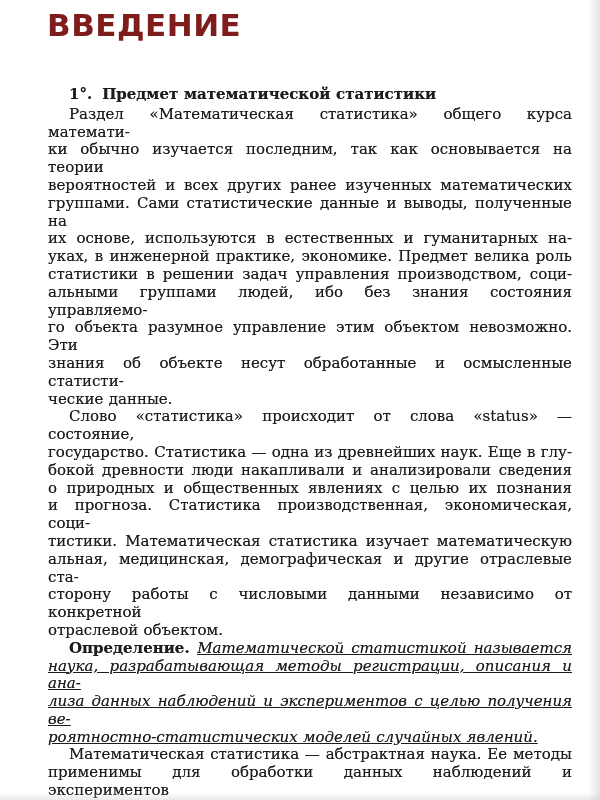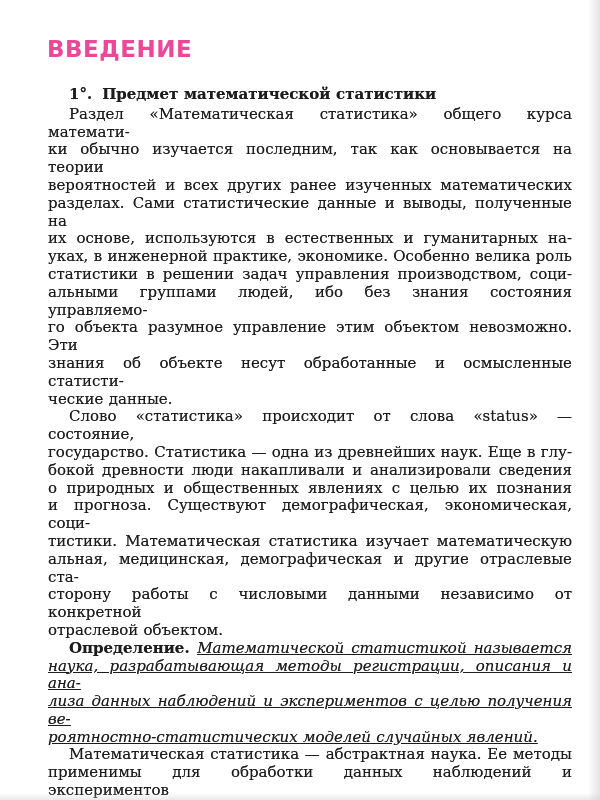--- a/index.html
+++ b/index.html
@@ -8,24 +8,24 @@
     background:#ffffff;
     font-family:"DejaVu Serif","Liberation Serif",serif;
     position:relative;
     overflow:hidden;
   }
   .page{
     position:absolute;left:0;top:0;width:600px;height:800px;
     background:#ffffff;
   }
   .title{
-    position:absolute;left:47px;top:36px;margin:0;
+    position:absolute;left:47px;top:12px;margin:0;
     font-family:"DejaVu Sans","Liberation Sans",sans-serif;
-    font-weight:bold;font-size:23px;line-height:26px;
-    letter-spacing:0.5px;color:#ec4899;
+    font-weight:bold;font-size:31px;line-height:26px;
+    letter-spacing:0.5px;color:#7f1d1d;
   }
   .textcol{
     position:absolute;left:48px;top:86px;width:524px;
     font-size:15px;line-height:17.8px;color:#1c1c1c;
     text-shadow:0 0 0.4px rgba(25,25,25,.65);
     word-spacing:0.5px;
   }
   .line{text-align:left;white-space:normal;}
   .line.j{text-align:justify;text-align-last:justify;}
   .line.ind{text-indent:21px;}
@@ -49,33 +49,33 @@
 
 <div class="page">
   <h1 class="title">ВВЕДЕНИЕ</h1>
 
   <div class="textcol">
     <div class="line heading ind"><span class="b">1°.</span><span class="hsp"></span><span class="b">Предмет математической статистики</span></div>
 
   <div class="line j ind"><span>Раздел «Математическая статистика» общего курса математи-</span></div>
       <div class="line j"><span>ки обычно изучается последним, так как основывается на теории</span></div>
       <div class="line j"><span>вероятностей и всех других ранее изученных математических</span></div>
-      <div class="line j"><span>разделах. Сами статистические данные и выводы, полученные на</span></div>
+      <div class="line j"><span>группами. Сами статистические данные и выводы, полученные на</span></div>
       <div class="line j"><span>их основе, используются в естественных и гуманитарных на-</span></div>
-      <div class="line j"><span>уках, в инженерной практике, экономике. Особенно велика роль</span></div>
+      <div class="line j"><span>уках, в инженерной практике, экономике. Предмет велика роль</span></div>
       <div class="line j"><span>статистики в решении задач управления производством, соци-</span></div>
       <div class="line j"><span>альными группами людей, ибо без знания состояния управляемо-</span></div>
       <div class="line j"><span>го объекта разумное управление этим объектом невозможно. Эти</span></div>
       <div class="line j"><span>знания об объекте несут обработанные и осмысленные статисти-</span></div>
       <div class="line"><span>ческие данные.</span></div>
       <div class="line j ind"><span>Слово «статистика» происходит от слова «status» — состояние,</span></div>
       <div class="line j"><span>государство. Статистика — одна из древнейших наук. Еще в глу-</span></div>
       <div class="line j"><span>бокой древности люди накапливали и анализировали сведения</span></div>
       <div class="line j"><span>о природных и общественных явлениях с целью их познания</span></div>
-      <div class="line j"><span>и прогноза. Существуют демографическая, экономическая, соци-</span></div>
+      <div class="line j"><span>и прогноза. Статистика производственная, экономическая, соци-</span></div>
       <div class="line j"><span>тистики. Математическая статистика изучает математическую</span></div>
       <div class="line j"><span>альная, медицинская, демографическая и другие отраслевые ста-</span></div>
       <div class="line j"><span>сторону работы с числовыми данными независимо от конкретной</span></div>
       <div class="line"><span>отраслевой объектом.</span></div>
       <div class="line j ind"><span class="b">Определение. </span><span class="i">Математической статистикой называется</span></div>
       <div class="line j"><span class="i">наука, разрабатывающая методы регистрации, описания и ана-</span></div>
       <div class="line j"><span class="i">лиза данных наблюдений и экспериментов с целью получения ве-</span></div>
       <div class="line"><span class="i">роятностно-статистических моделей случайных явлений.</span></div>
       <div class="line j ind"><span>Математическая статистика — абстрактная наука. Ее методы</span></div>
       <div class="line j"><span>применимы для обработки данных наблюдений и экспериментов</span></div>

